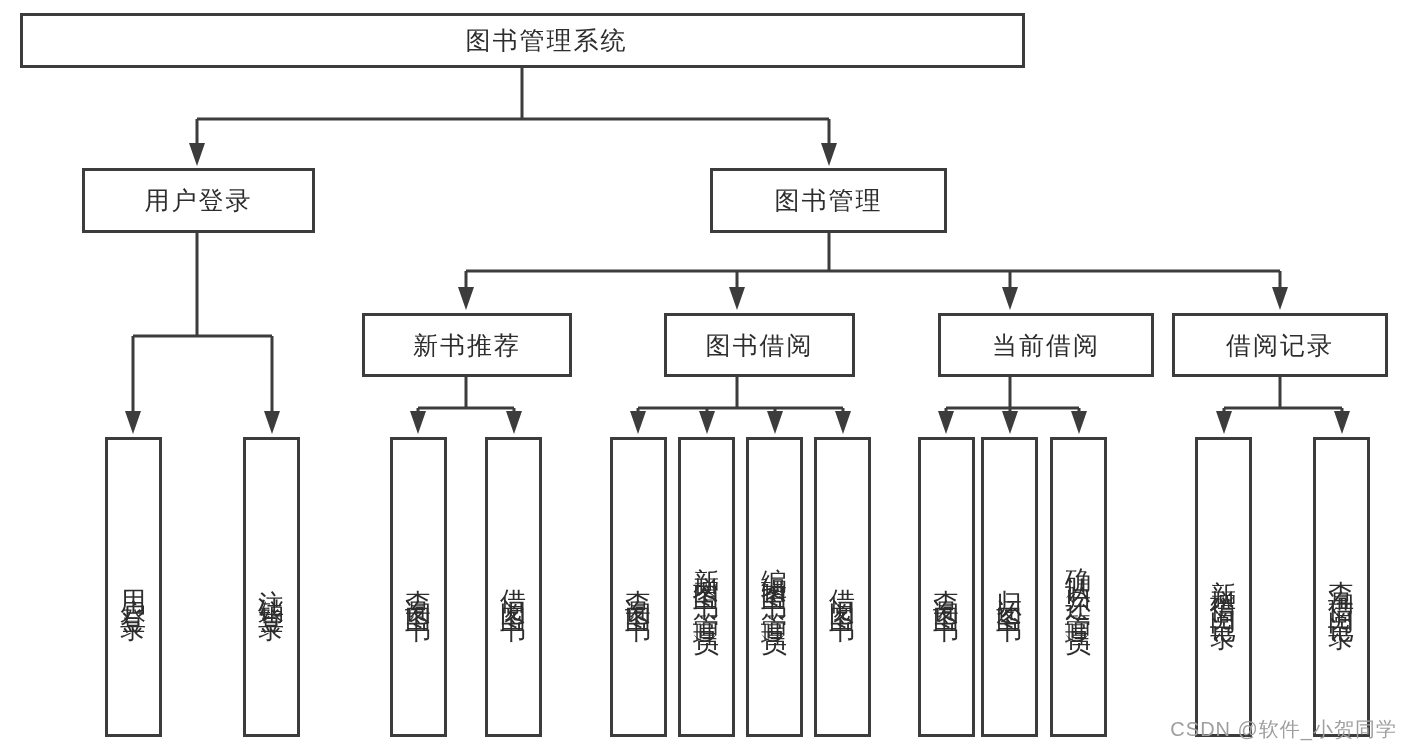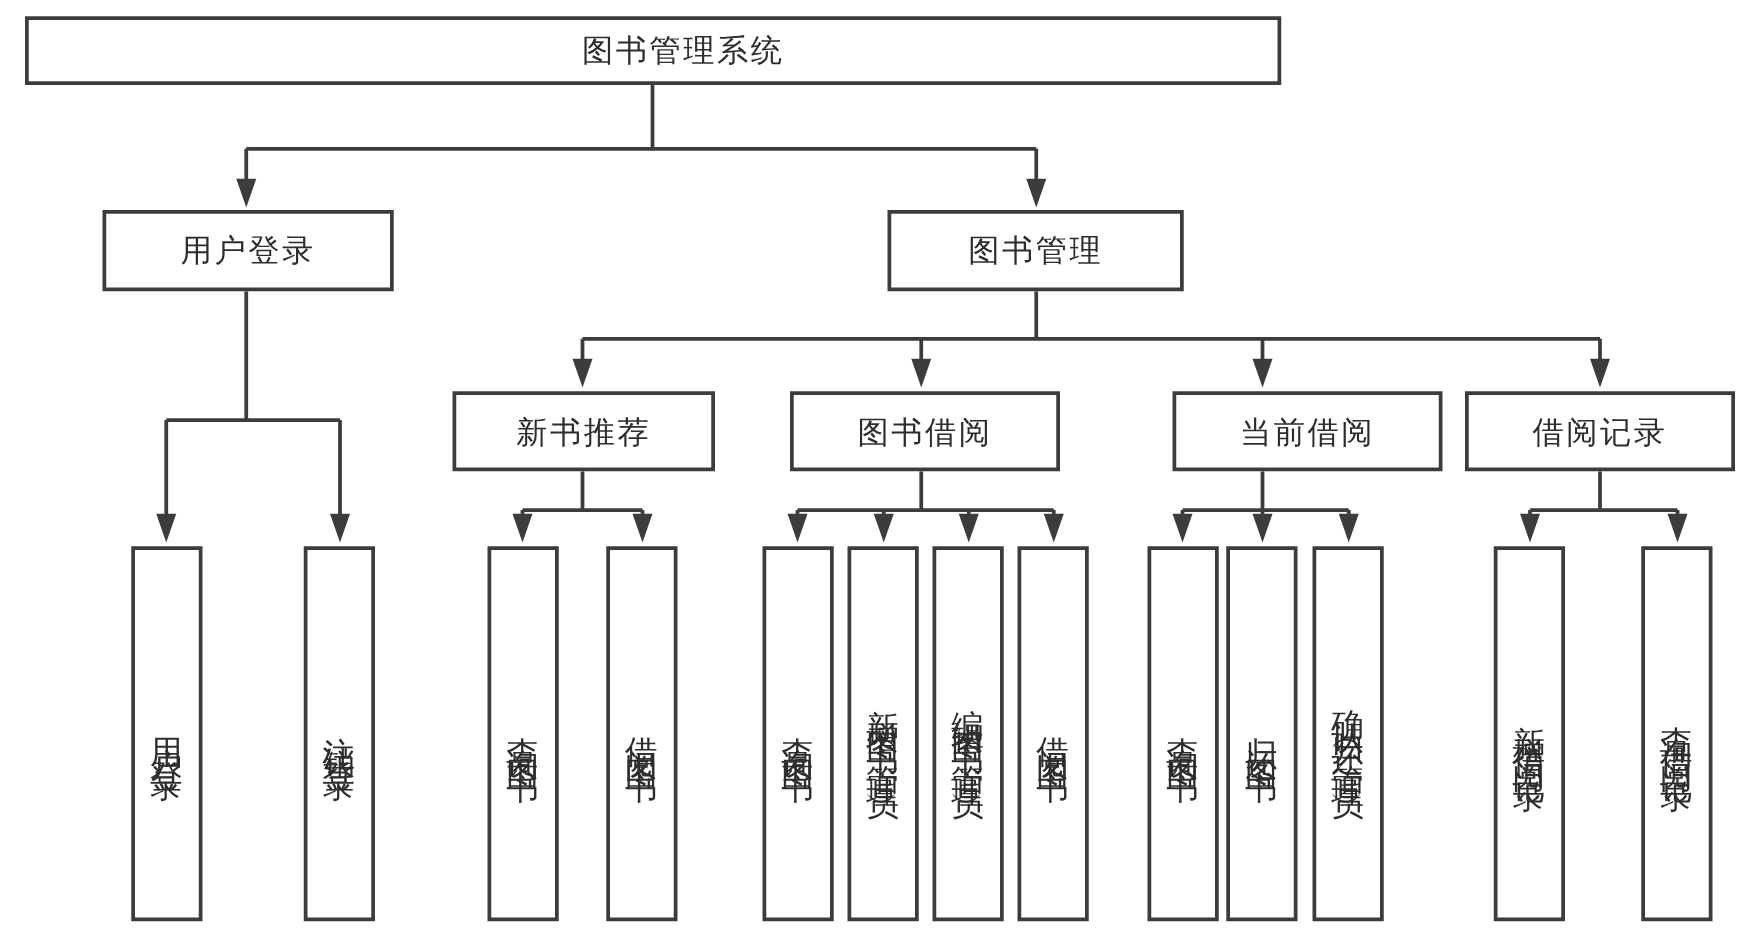--- a/index.html
+++ b/index.html
@@ -73,21 +73,21 @@
       <polygon points="1334,411 1350,411 1342,434"></polygon>
     </g>
   </svg>
 
   <div class="node hnode" style="left:20px;top:13px;width:1005px;padding-left:48px;">图书管理系统</div>
 
   <div class="node l2" style="left:82px;width:233px;">用户登录</div>
   <div class="node l2" style="left:710px;width:237px;">图书管理</div>
 
   <div class="node l3" style="left:362px;width:210px;">新书推荐</div>
-  <div class="node l3" style="left:632px;width:216px;font-family:Liberation Mono, monospace;">图书借阅</div>
+  <div class="node l3" style="left:664px;width:191px;font-family:Liberation Mono, monospace;">图书借阅</div>
   <div class="node l3" style="left:902px;width:216px;margin-left:36px;">当前借阅</div>
   <div class="node l3" style="left:1172px;width:216px;">借阅记录</div>
 
   <div class="node vnode" style="left:105px;">用户登录</div>
   <div class="node vnode" style="left:243px;">注销登录</div>
 
   <div class="node vnode" style="left:390px;">查询图书</div>
   <div class="node vnode" style="left:485px;">借阅图书</div>
 
   <div class="node vnode" style="left:610px;">查询图书</div>
@@ -95,13 +95,14 @@
   <div class="node vnode" style="left:746px;">编辑图书（管理员）</div>
   <div class="node vnode" style="left:814px;">借阅图书</div>
 
   <div class="node vnode" style="left:918px;">查询图书</div>
   <div class="node vnode" style="left:981px;">归还图书</div>
   <div class="node vnode" style="left:1050px;">确认归还（管理员）</div>
 
   <div class="node vnode" style="left:1195px;">新增借阅记录</div>
   <div class="node vnode" style="left:1313px;">查询借阅记录</div>
 
+  <div id="watermark">CSDN @软件_小贺同学</div>
 </div>
 
 </body></html>

